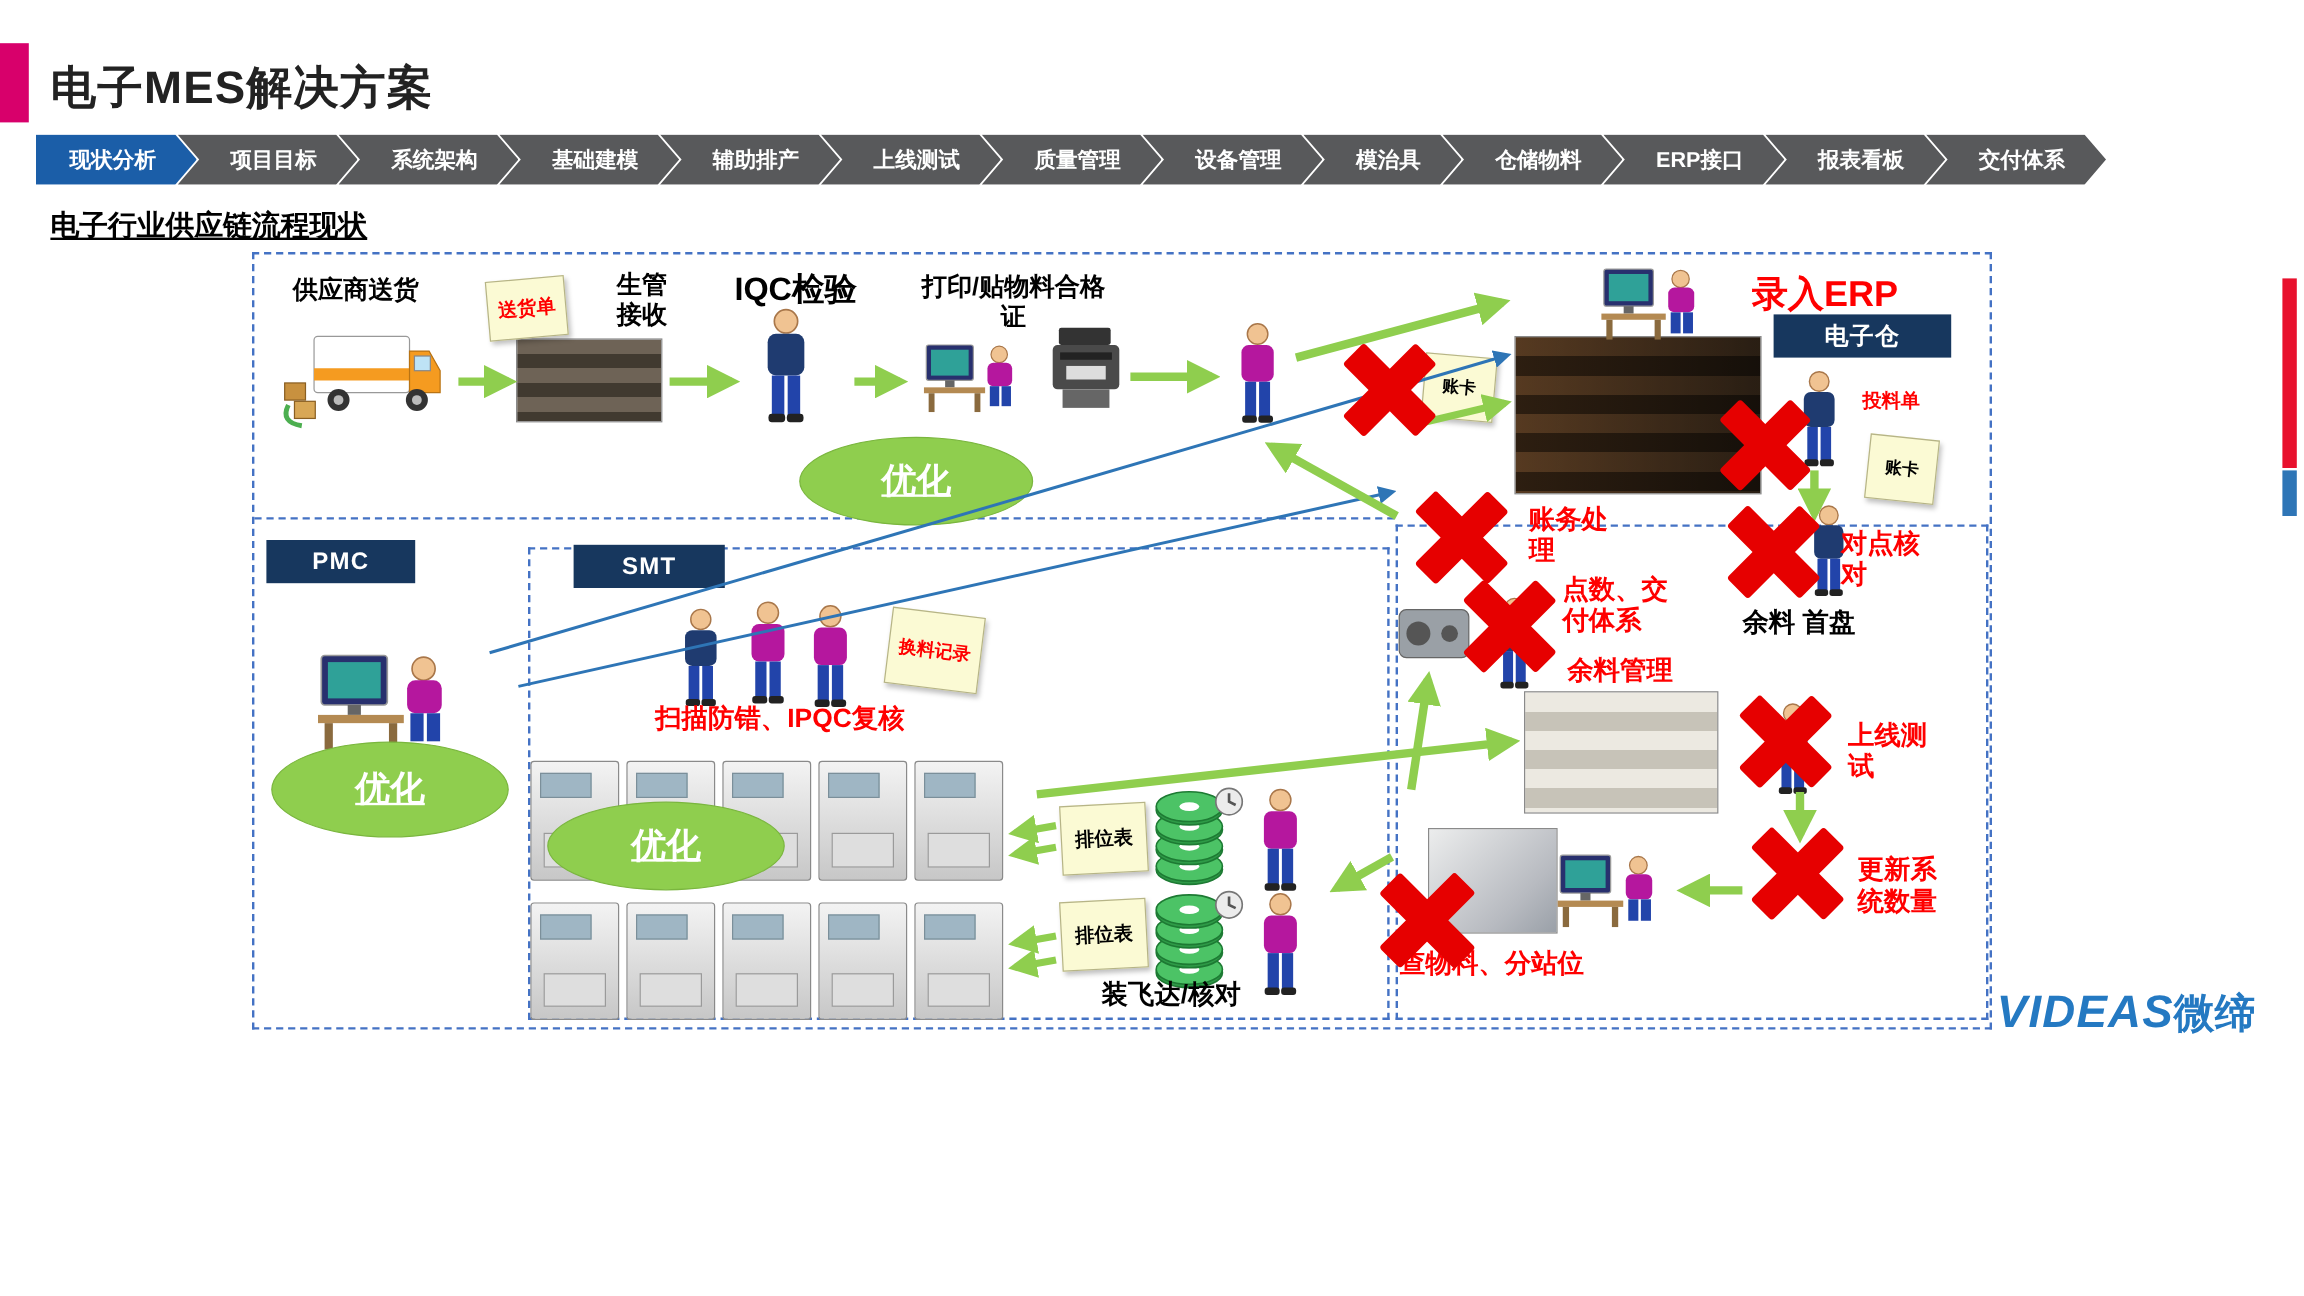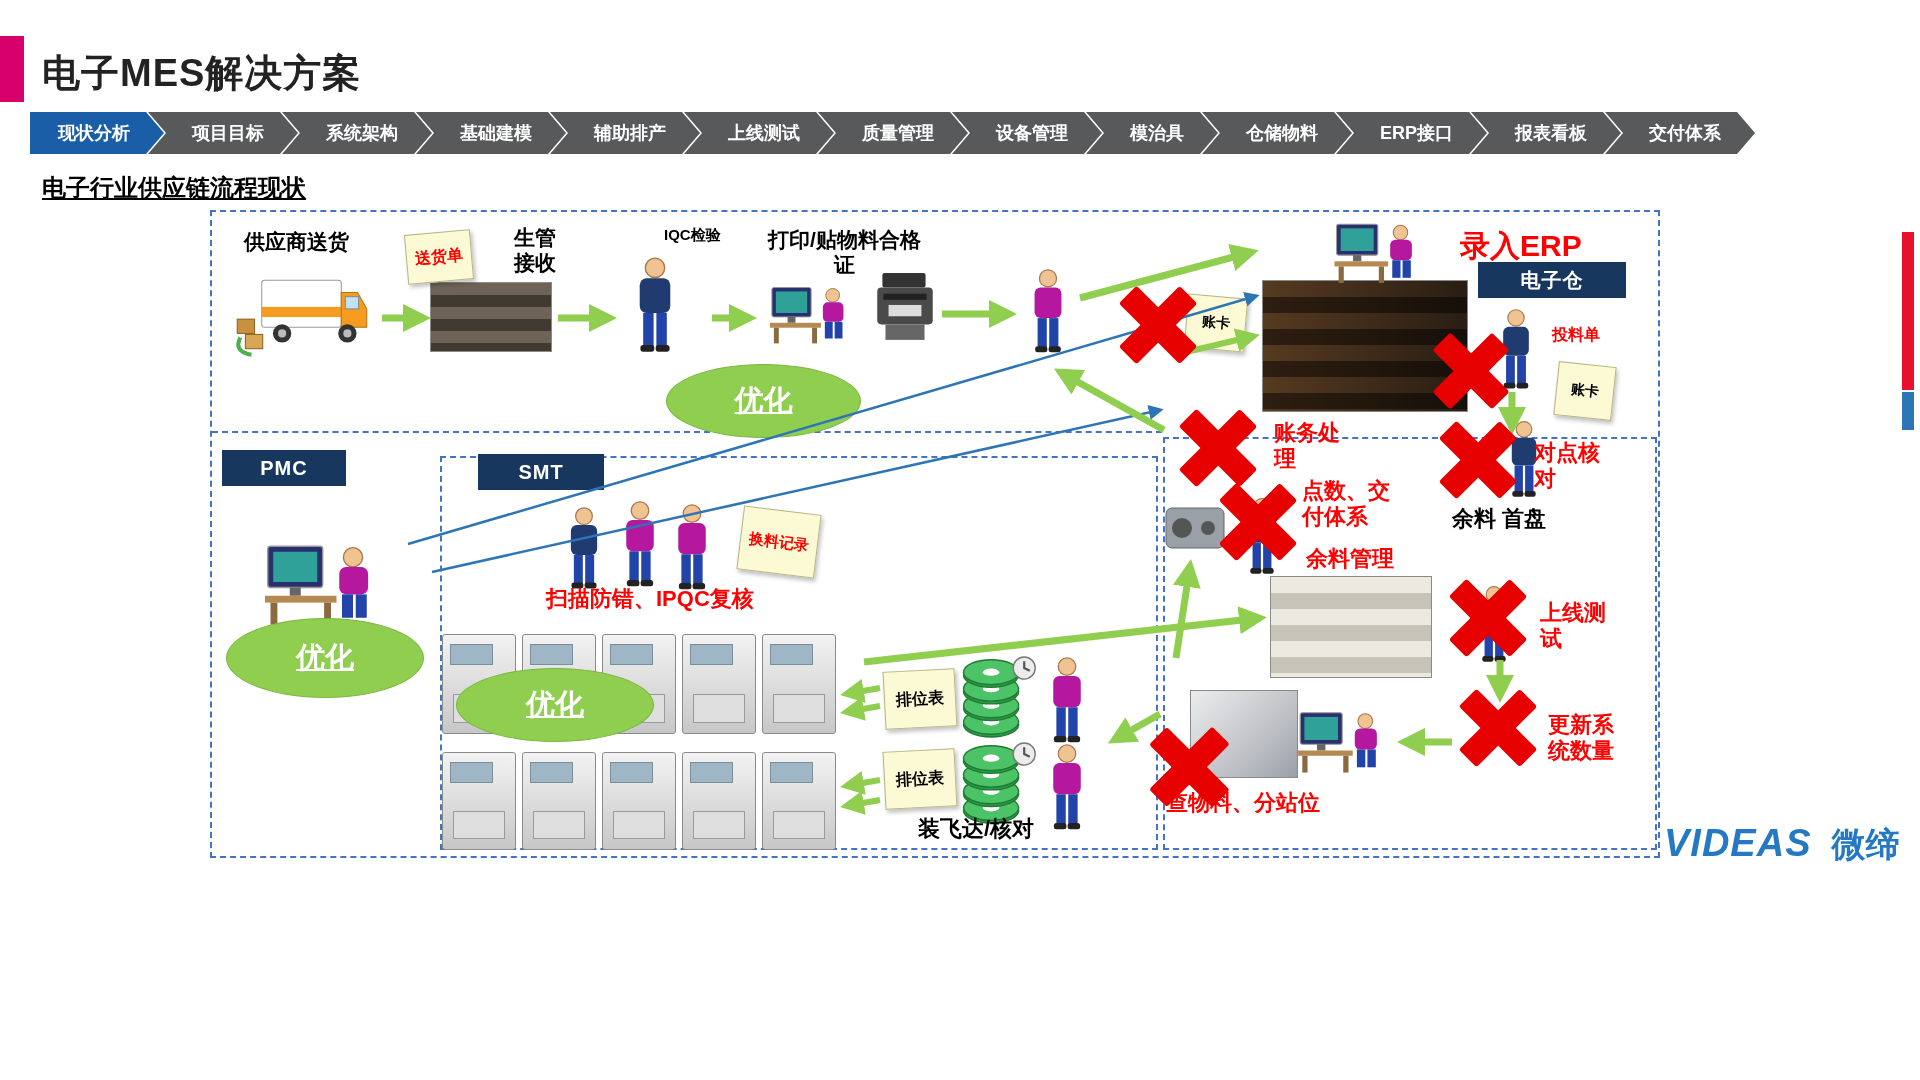--- a/index.html
+++ b/index.html
@@ -98,21 +98,21 @@
   
   #arrows { position:absolute; left:0; top:0; z-index:3; pointer-events:none; }
 
   
   .strip-red  { position:absolute; left:1902px; top:232px; width:12px; height:158px; background:#E8112D; z-index:4; }
   .strip-blue { position:absolute; left:1902px; top:392px; width:12px; height:38px;  background:#2E75B6; z-index:4; }
 
   
   .logo { position:absolute; left:1664px; top:822px; display:flex; align-items:baseline; z-index:4; color:#2479C2; font-weight:bold; }
   .logo .brand { font-size:38px; font-style:italic; letter-spacing:1px; }
-  .logo .cn { font-size:34px; margin-left:20px; font-style:normal; }
+  .logo .cn { font-size:34px; margin-left:0; font-style:normal; }
 </style>
 </head>
 <body>
 
 <div class="accent-bar"></div>
 <div class="main-title">电子MES解决方案</div>
 
 <div class="tabs" id="tabs">
     <div class="tab active">现状分析</div>
     <div class="tab">项目目标</div>
@@ -151,21 +151,21 @@
       <circle cx="112" cy="70" r="4" fill="#bbb"></circle>
     <rect x="4" y="56" width="17" height="14" fill="#C8913F" stroke="#8a5f22"></rect>
     <rect x="12" y="71" width="17" height="14" fill="#D8A755" stroke="#8a5f22"></rect>
     <path d="M7 74 q-7 14 11 17" fill="none" stroke="#4CAF50" stroke-width="4"></path>
   </svg>
 </div>
 
 <div class="photo warehouse-small" style="left:430px;top:282px;width:122px;height:70px;"></div>
 <div class="lbl" style="left:514px;top:226px;width:48px;font-size:21px;">生管接收</div>
 
-<div class="lbl" style="left:664px;top:226px;font-size:15px;">IQC检验</div>
+<div class="lbl" style="left:612px;top:226px;font-size:27px;">IQC检验</div>
 <div class="person" style="left:626px;top:256px;width:58px;height:100px;">
     <svg viewBox="0 0 40 72" preserveAspectRatio="xMidYMid meet">
   <circle cx="20" cy="8.5" r="7" fill="#F0C392" stroke="#A9774A"></circle>
   <rect x="9" y="16" width="22" height="25" rx="5" fill="#1F3B70"></rect>
   <rect x="11.5" y="41" width="7.5" height="24" fill="#2244AA"></rect>
   <rect x="21" y="41" width="7.5" height="24" fill="#2244AA"></rect>
   <rect x="9.5" y="64" width="10" height="5" rx="2" fill="#222"></rect>
   <rect x="20.5" y="64" width="10" height="5" rx="2" fill="#222"></rect>
 </svg>
   </div>

